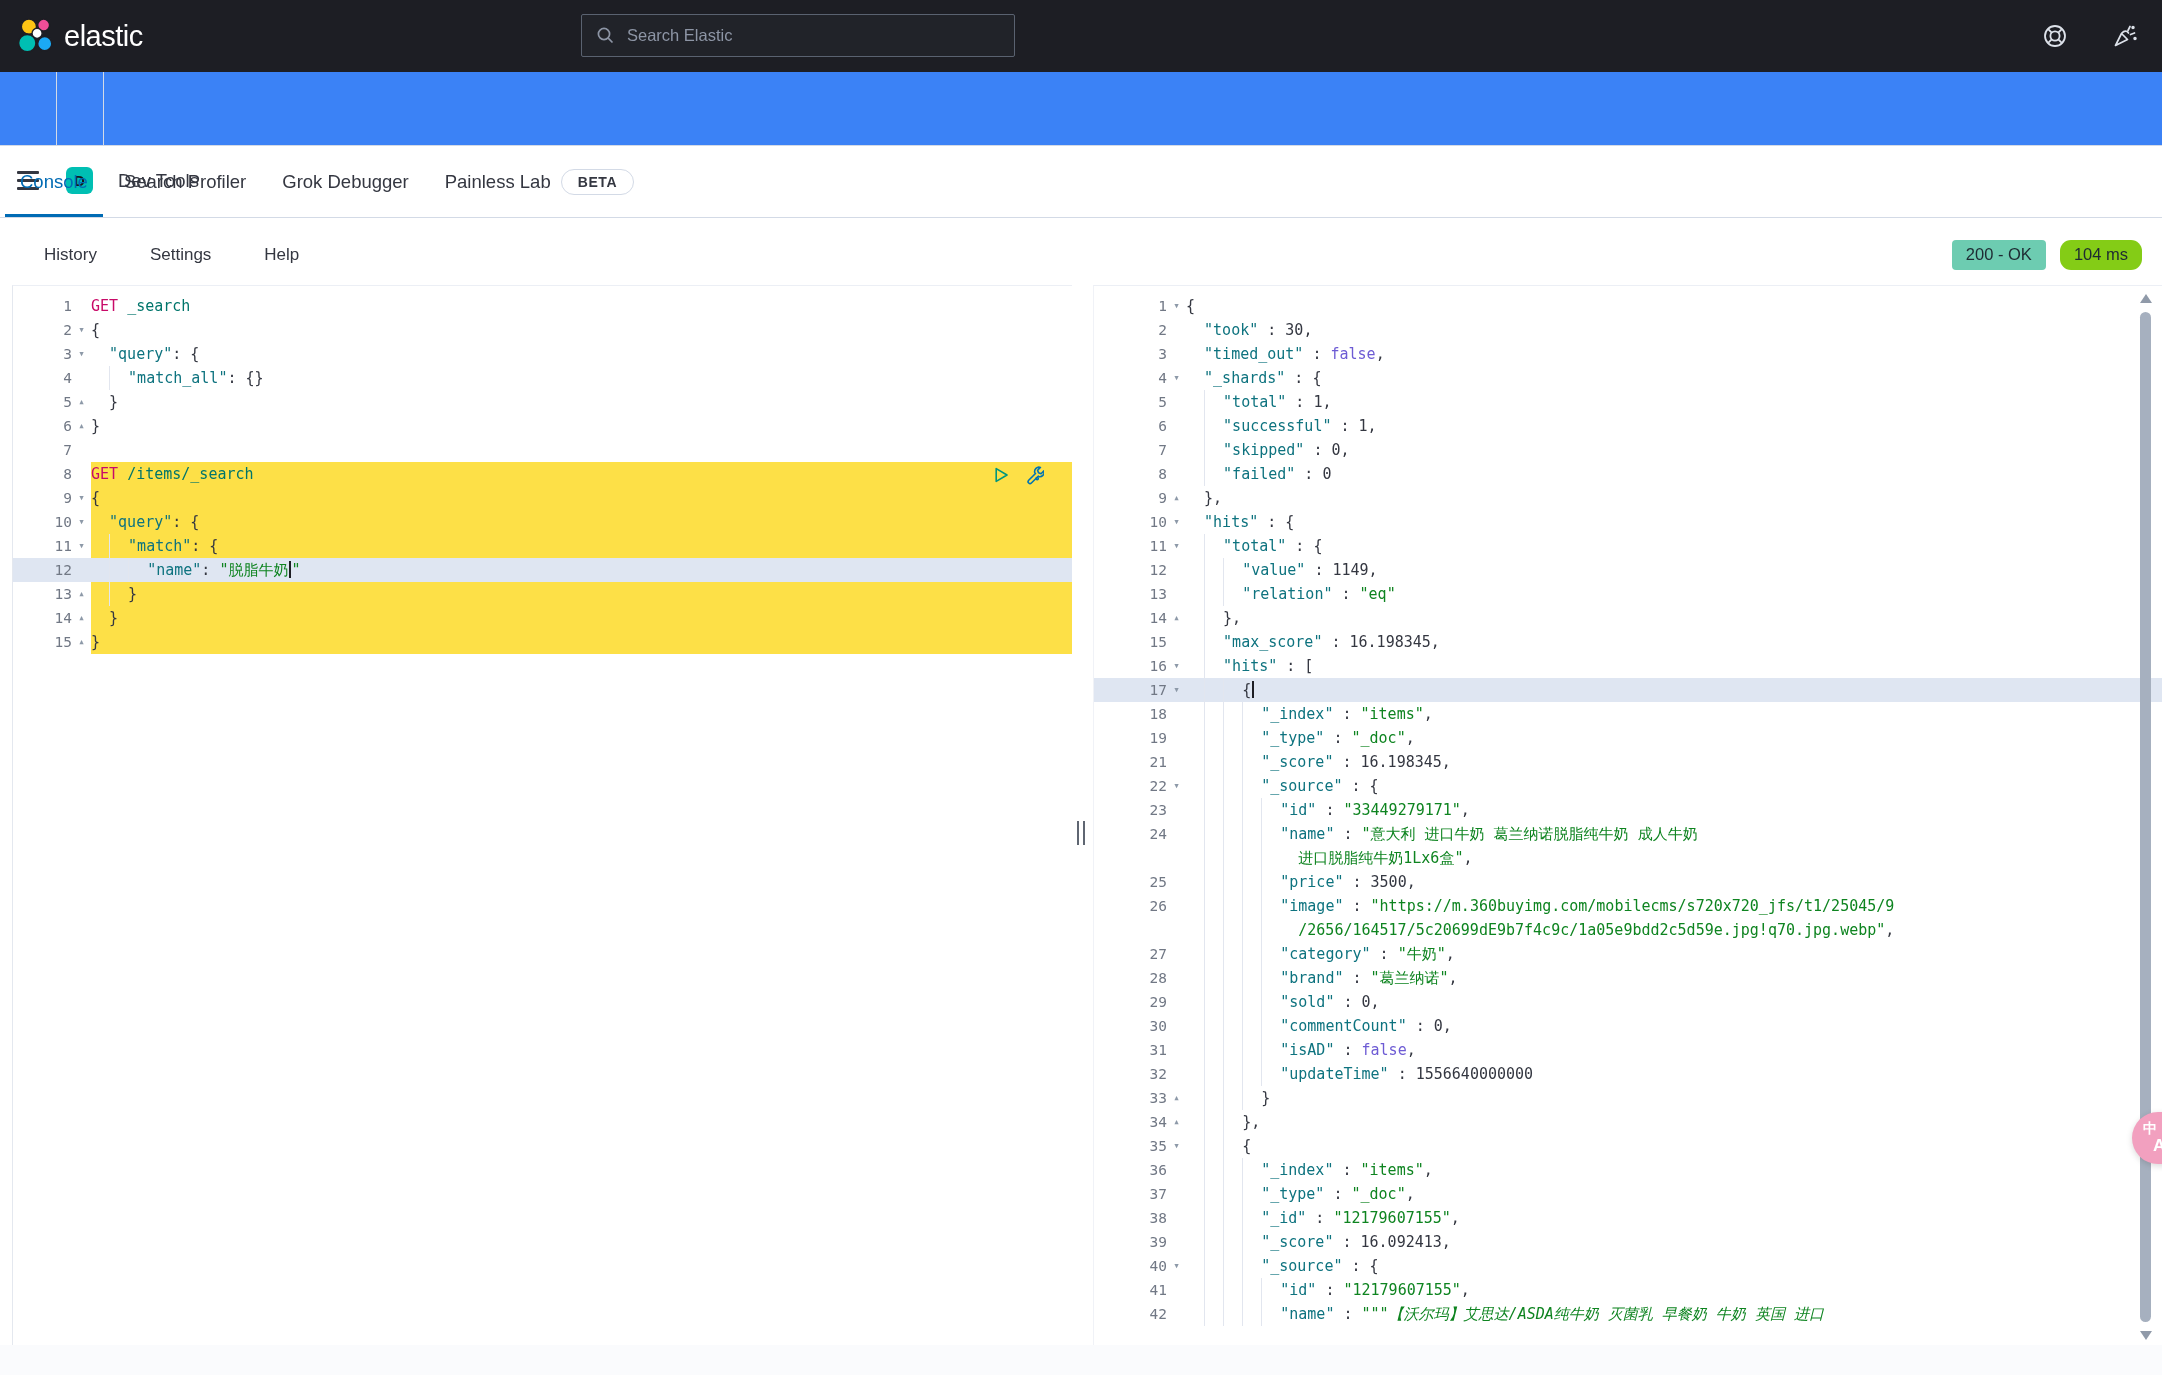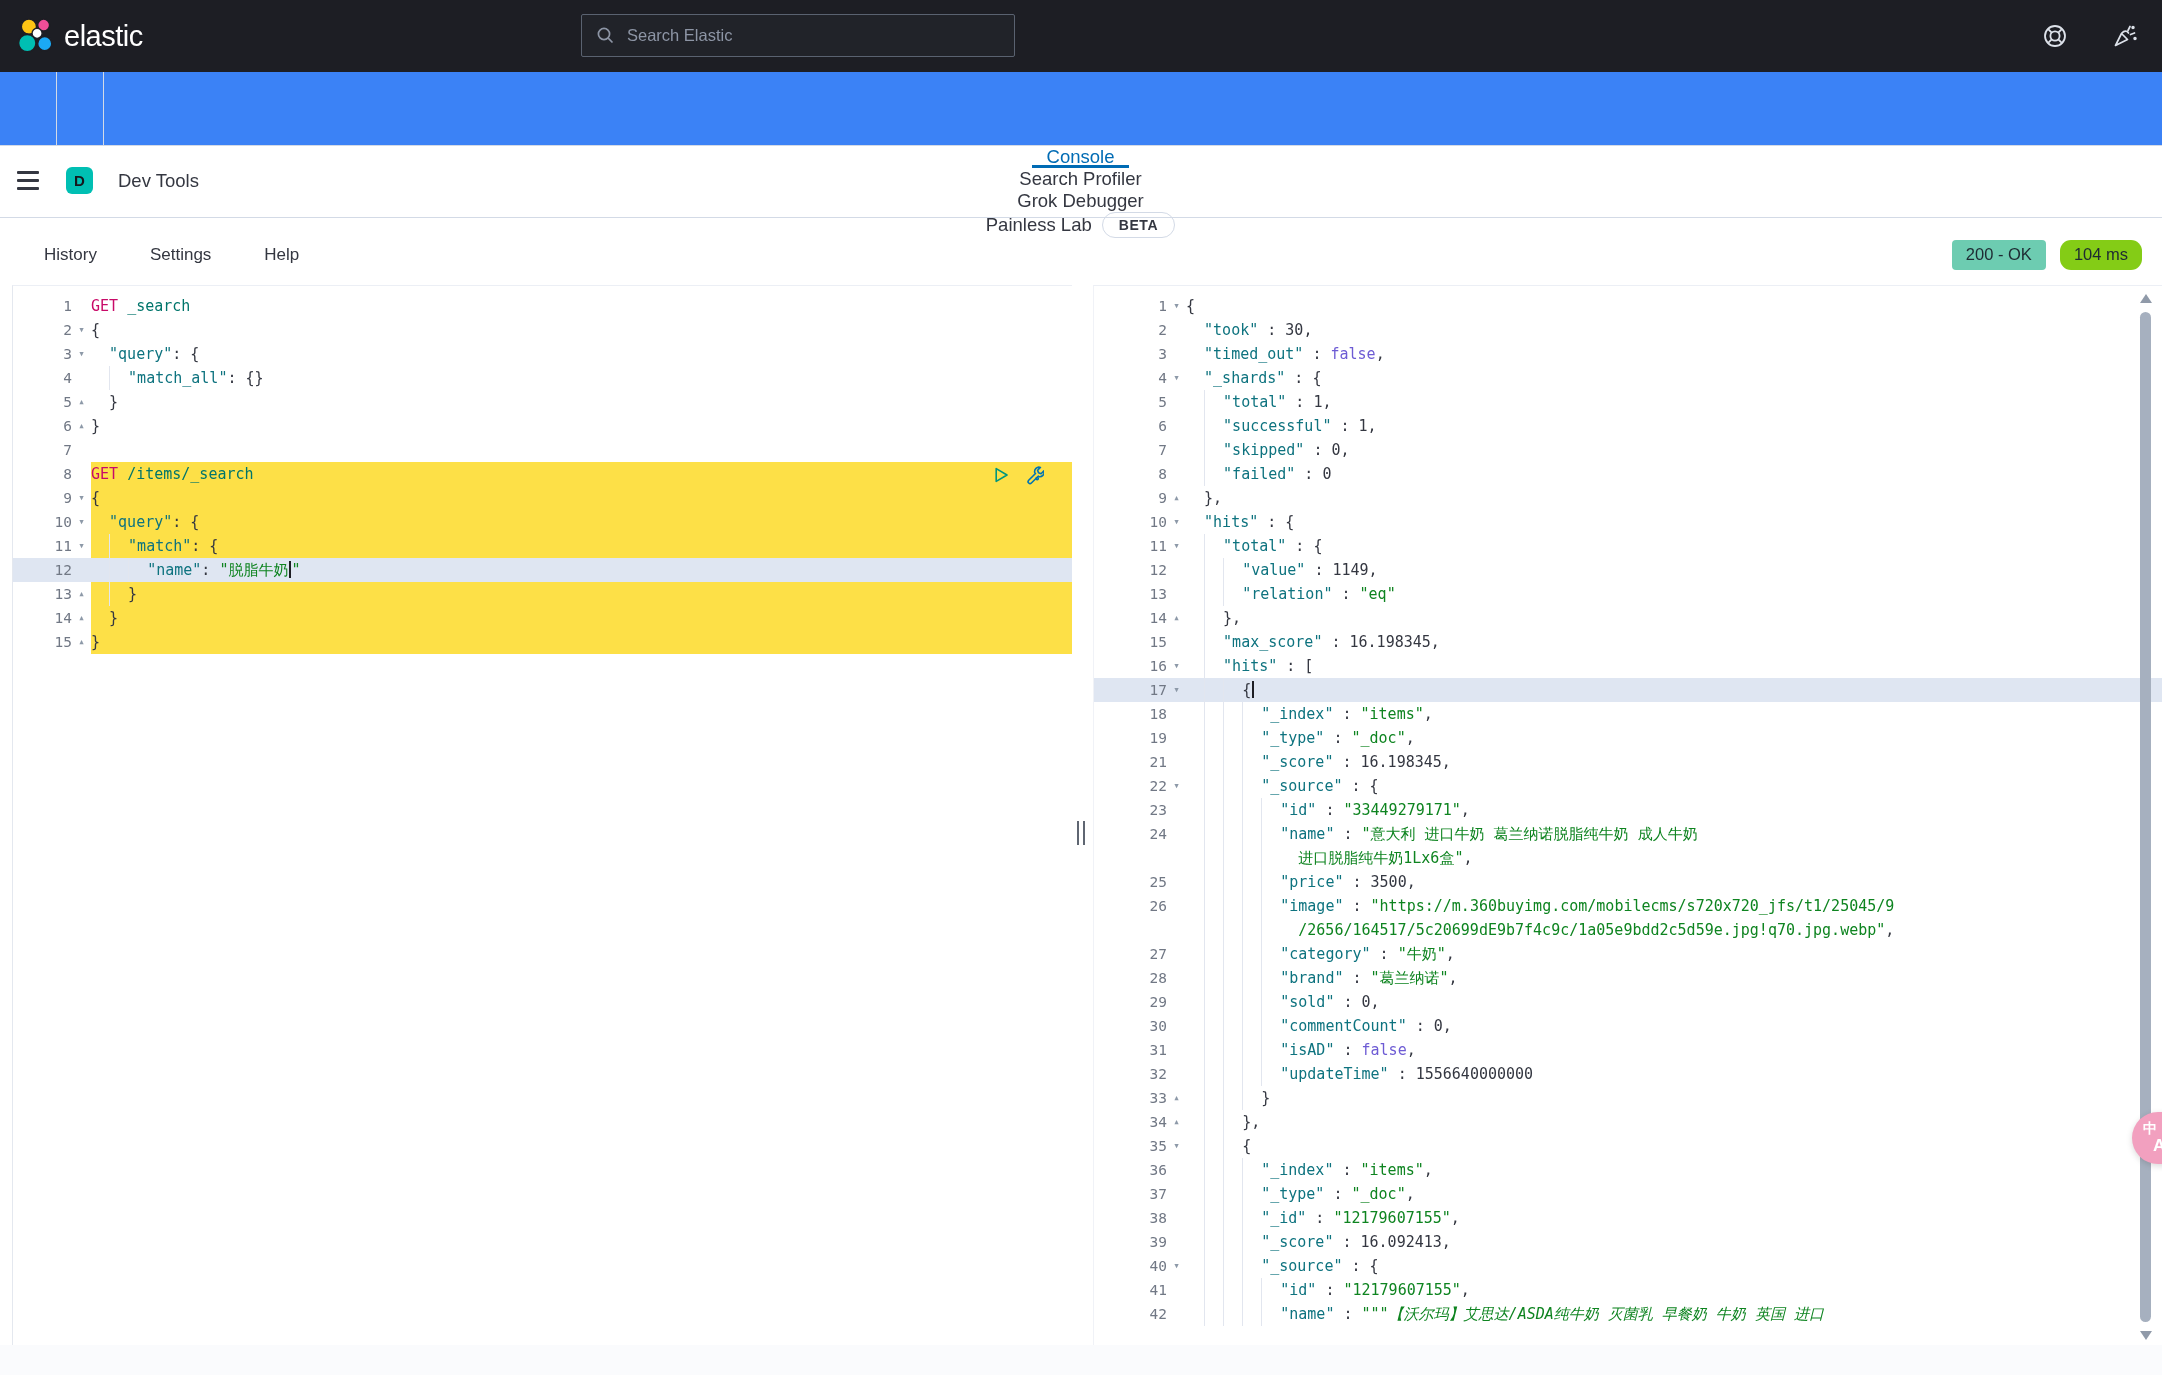--- a/index.html
+++ b/index.html
@@ -23,21 +23,21 @@
   .crumbbar{left:0;top:72px;width:2162px;height:74px;background:#3b82f6;border-bottom:1px solid #d3dae6;box-sizing:border-box;}
   .burger{left:17px;top:99px;width:22px;height:19px;display:flex;flex-direction:column;justify-content:space-between;cursor:pointer;}
   .burger div{height:2.6px;background:#343741;border-radius:1px;}
   .vsep{top:0;width:1px;height:73px;background:#d3dae6;}
   .space-badge{left:66px;top:95px;width:27px;height:27px;background:#00bfb3;border-radius:6px;
                display:flex;align-items:center;justify-content:center;font-size:15px;font-weight:700;color:#15171c;cursor:pointer;}
   .crumb-title{left:118px;top:72px;height:73px;line-height:73px;font-size:18.5px;color:#343741;}
 
   
   .tabbar{left:0;top:146px;width:2162px;height:72px;border-bottom:1px solid #d3dae6;box-sizing:border-box;
-          display:flex;align-items:center;padding-left:5px;flex-direction:column;}
+          display:flex;align-items:center;padding-left:5px;}
   .tab{position:relative;height:71px;display:flex;align-items:center;padding:0 15px;margin-right:6px;
        font-size:18.5px;color:#343741;cursor:pointer;}
   .tab.active{color:#006bb4;}
   .tab.active::after{content:"";position:absolute;left:0;right:0;bottom:0;height:3px;background:#006bb4;}
   .beta-pill{margin-left:10px;border:1px solid #d3dae6;border-radius:16px;padding:4px 16px;
              font-size:14px;font-weight:700;letter-spacing:0.6px;color:#343741;}
 
   
   .toolbar{left:0;top:218px;width:2162px;height:67px;display:flex;align-items:center;padding:6px 20px 0 18px;box-sizing:border-box;}
   .menu-item{font-size:17px;color:#343741;margin-right:27px;cursor:pointer;margin-left:26px;}

